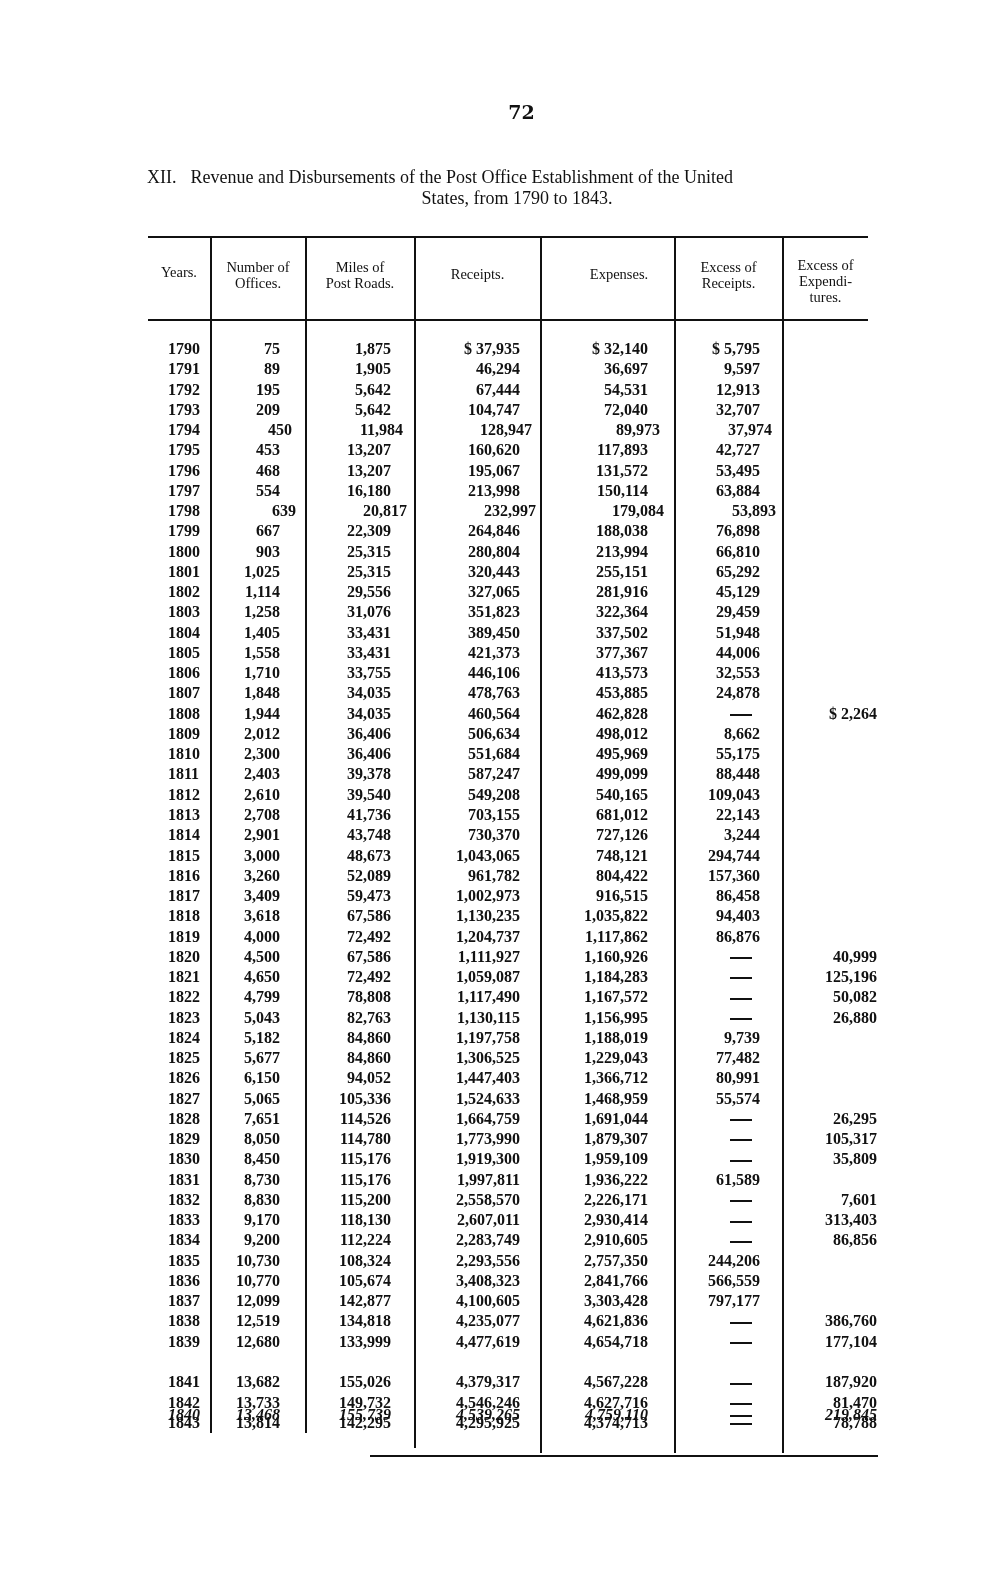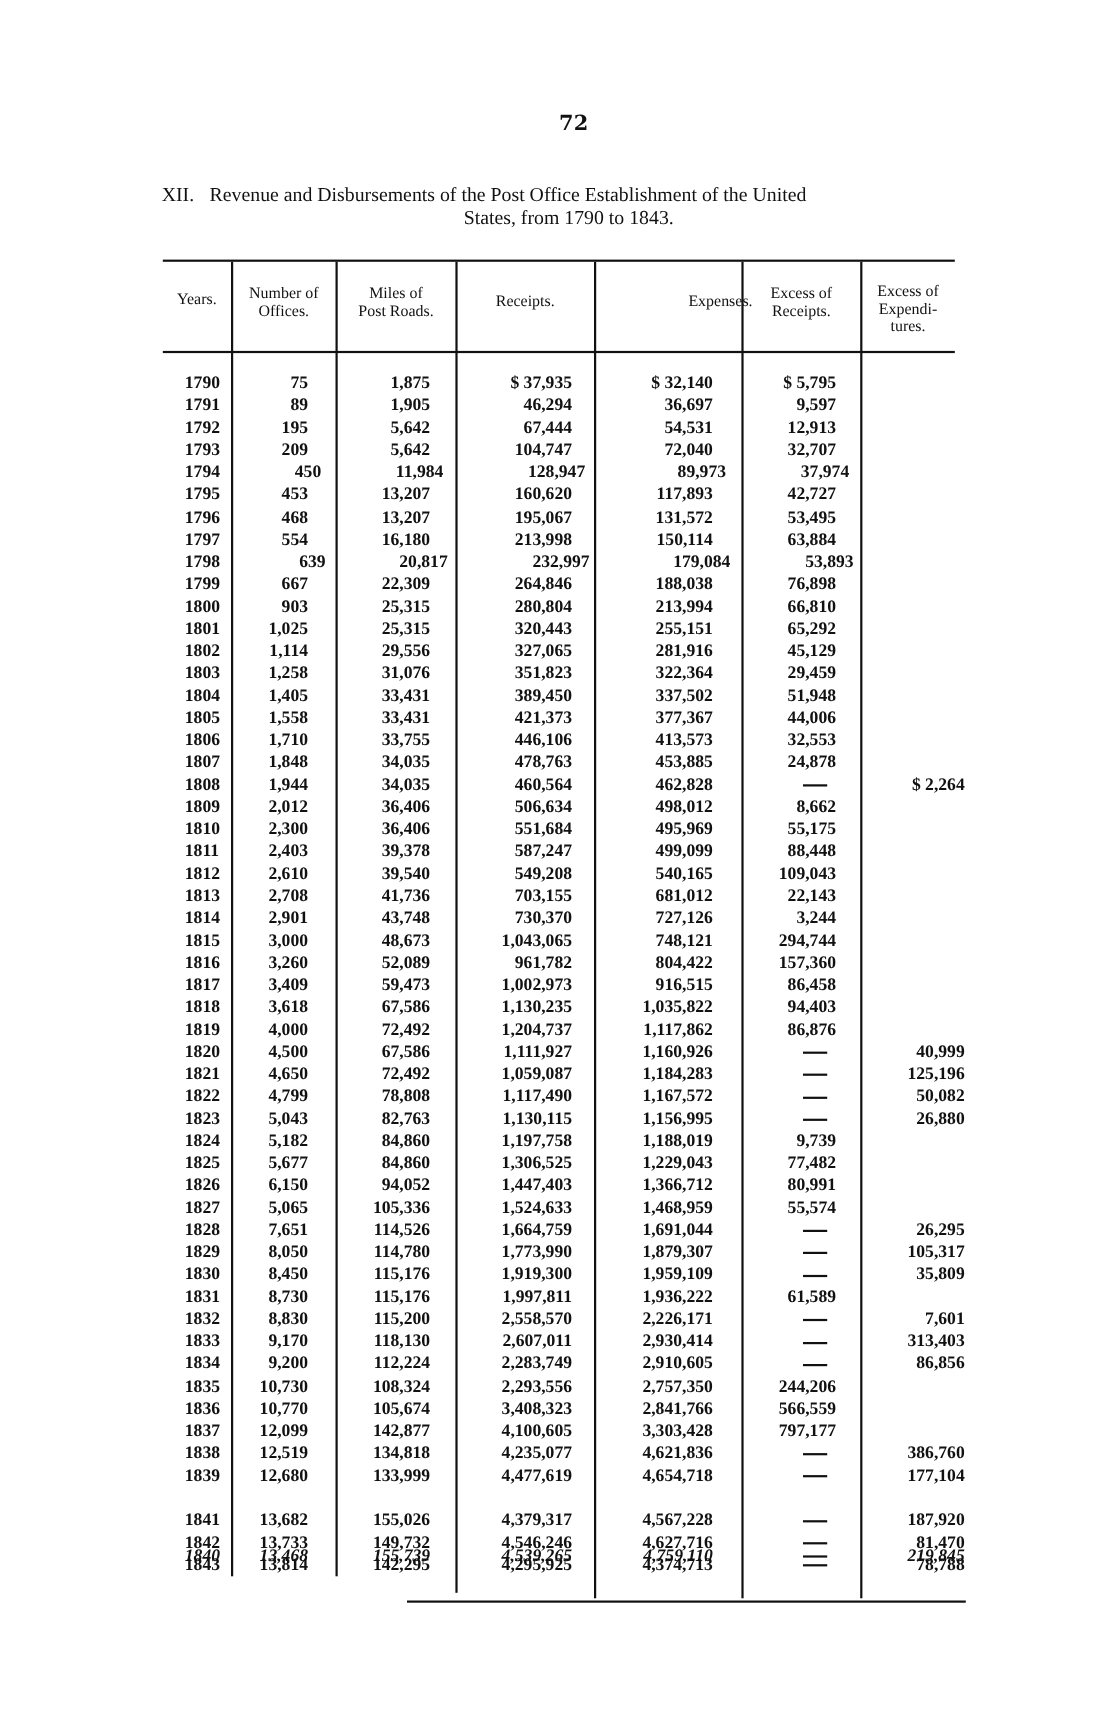--- a/index.html
+++ b/index.html
@@ -53,21 +53,21 @@
 <div class="hdr" style="left:148px; width:62px; top:264px;">Years.</div>
 <div class="hdr" style="left:211px; width:94px; top:259px;">
   <div>Number of</div>
   <div>Offices.</div>
 </div>
 <div class="hdr" style="left:306px; width:108px; top:259px;">
   <div>Miles of</div>
   <div>Post Roads.</div>
 </div>
 <div class="hdr" style="left:415px; width:125px; top:266px;">Receipts.</div>
-<div class="hdr" style="left:541px; width:156px; top:266px;margin-left:36px;">Expenses.</div>
+<div class="hdr" style="left:541px; width:156px; top:266px;">Expenses.</div>
 <div class="hdr" style="left:675px; width:107px; top:259px;">
   <div>Excess of</div>
   <div>Receipts.</div>
 </div>
 <div class="hdr" style="left:783px; width:85px; top:257px;">
   <div>Excess of</div>
   <div>Expendi-</div>
   <div>tures.</div>
 </div>
 

